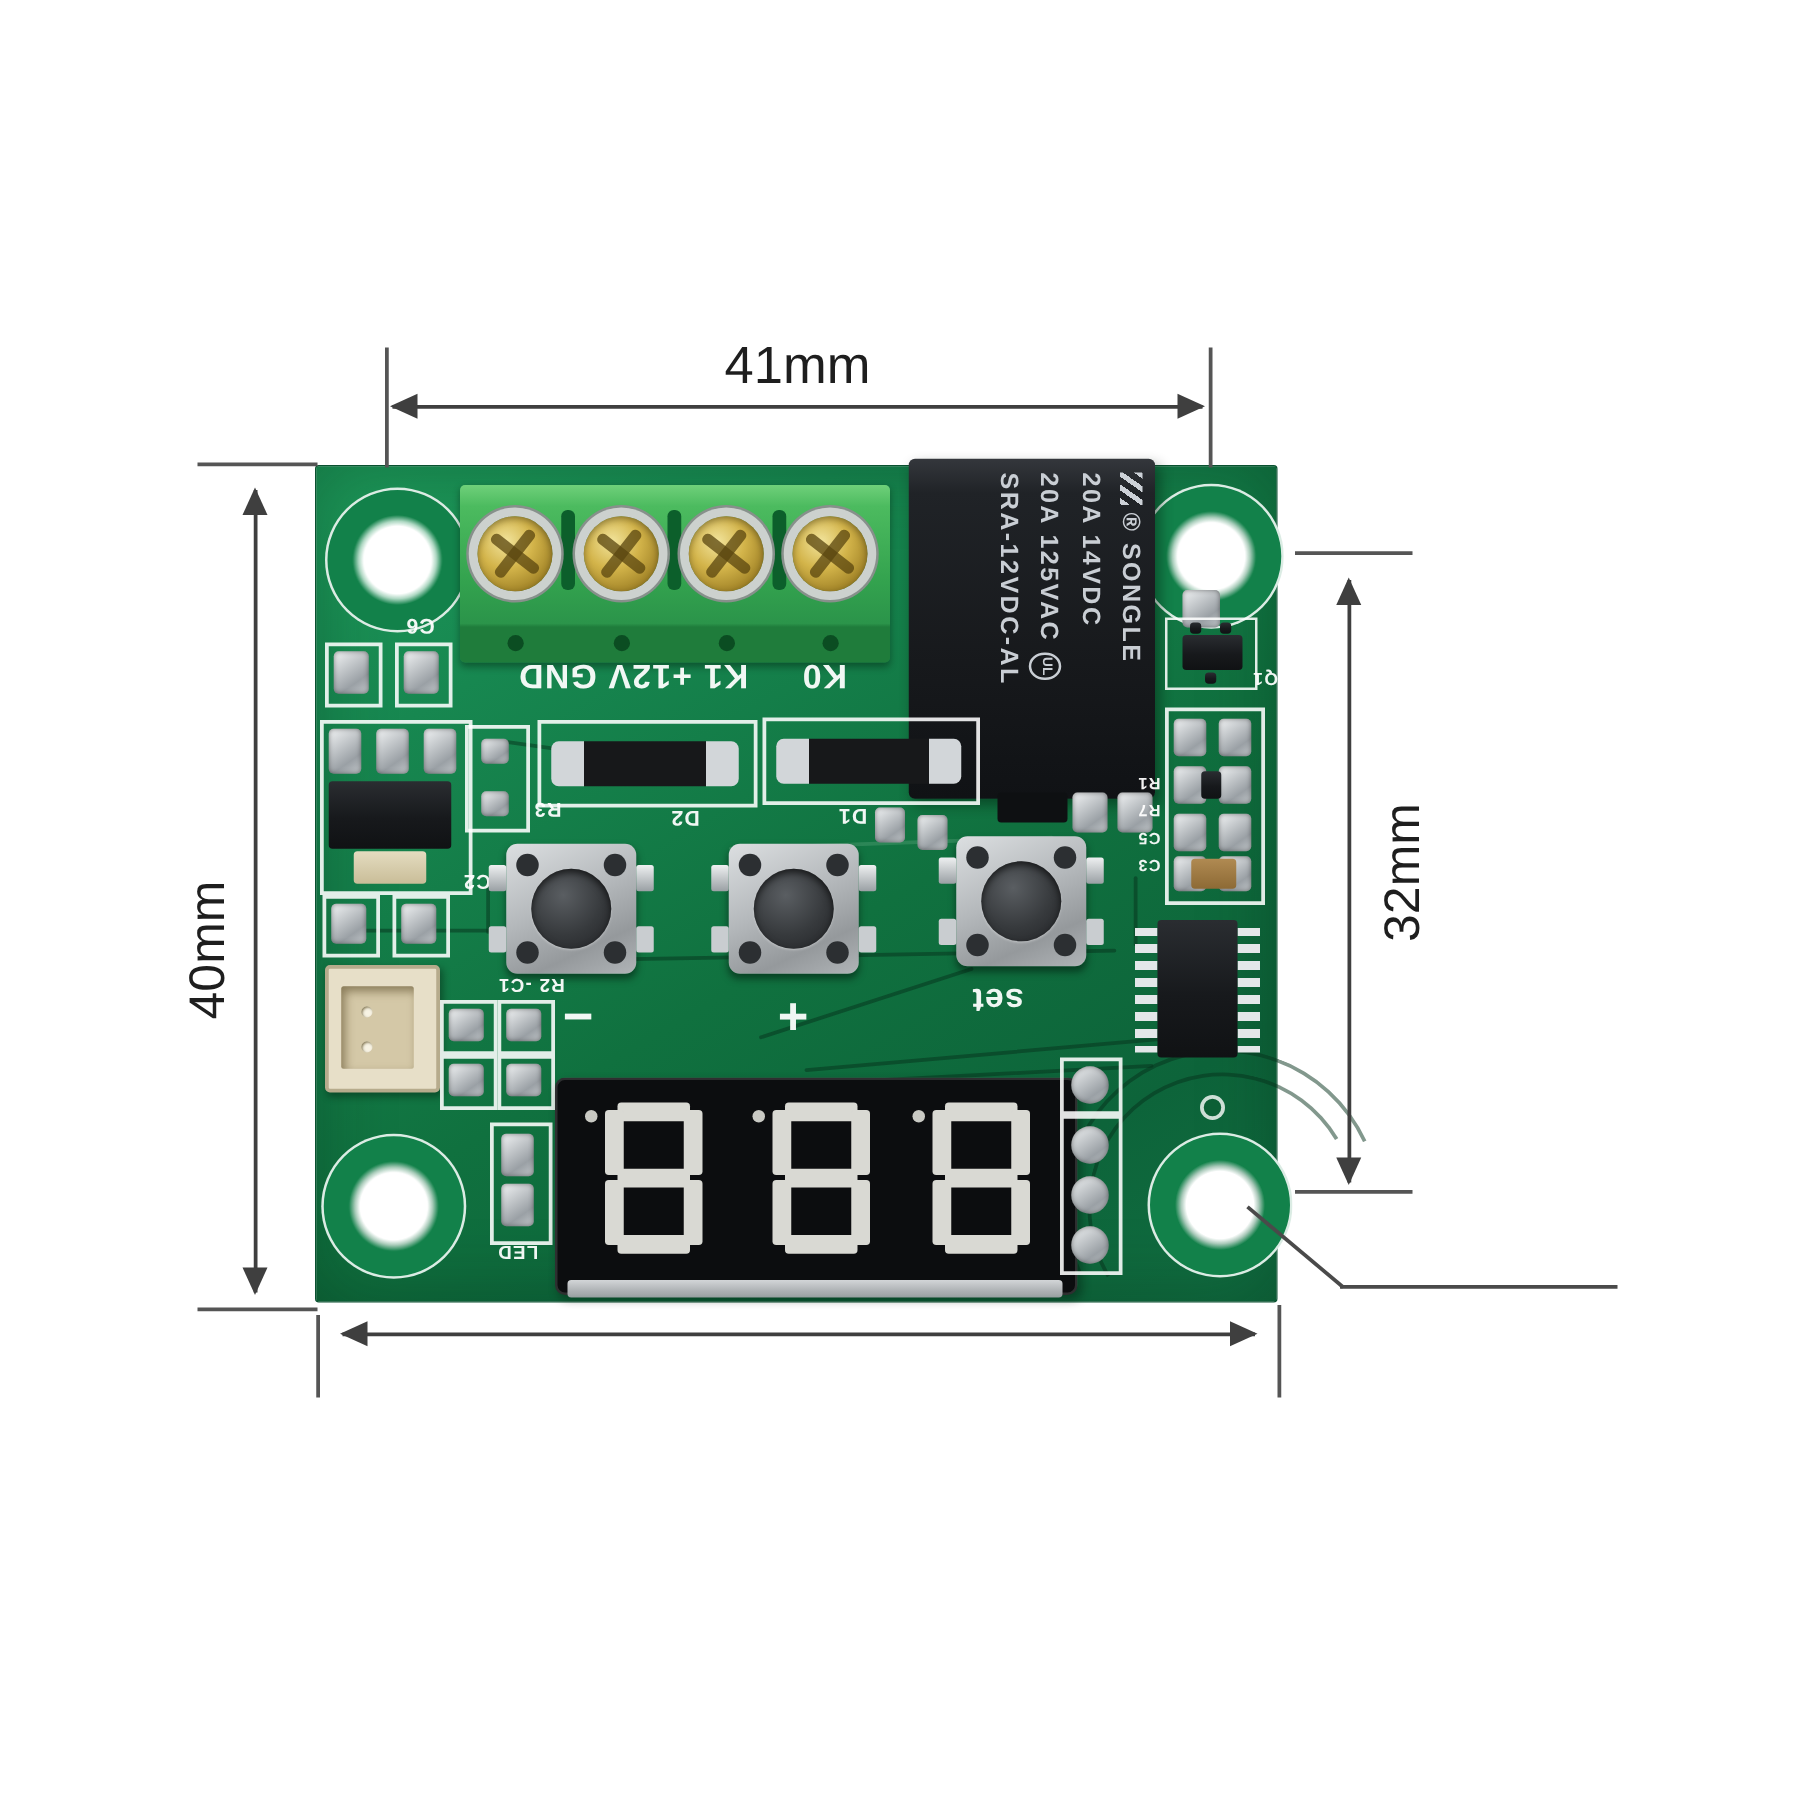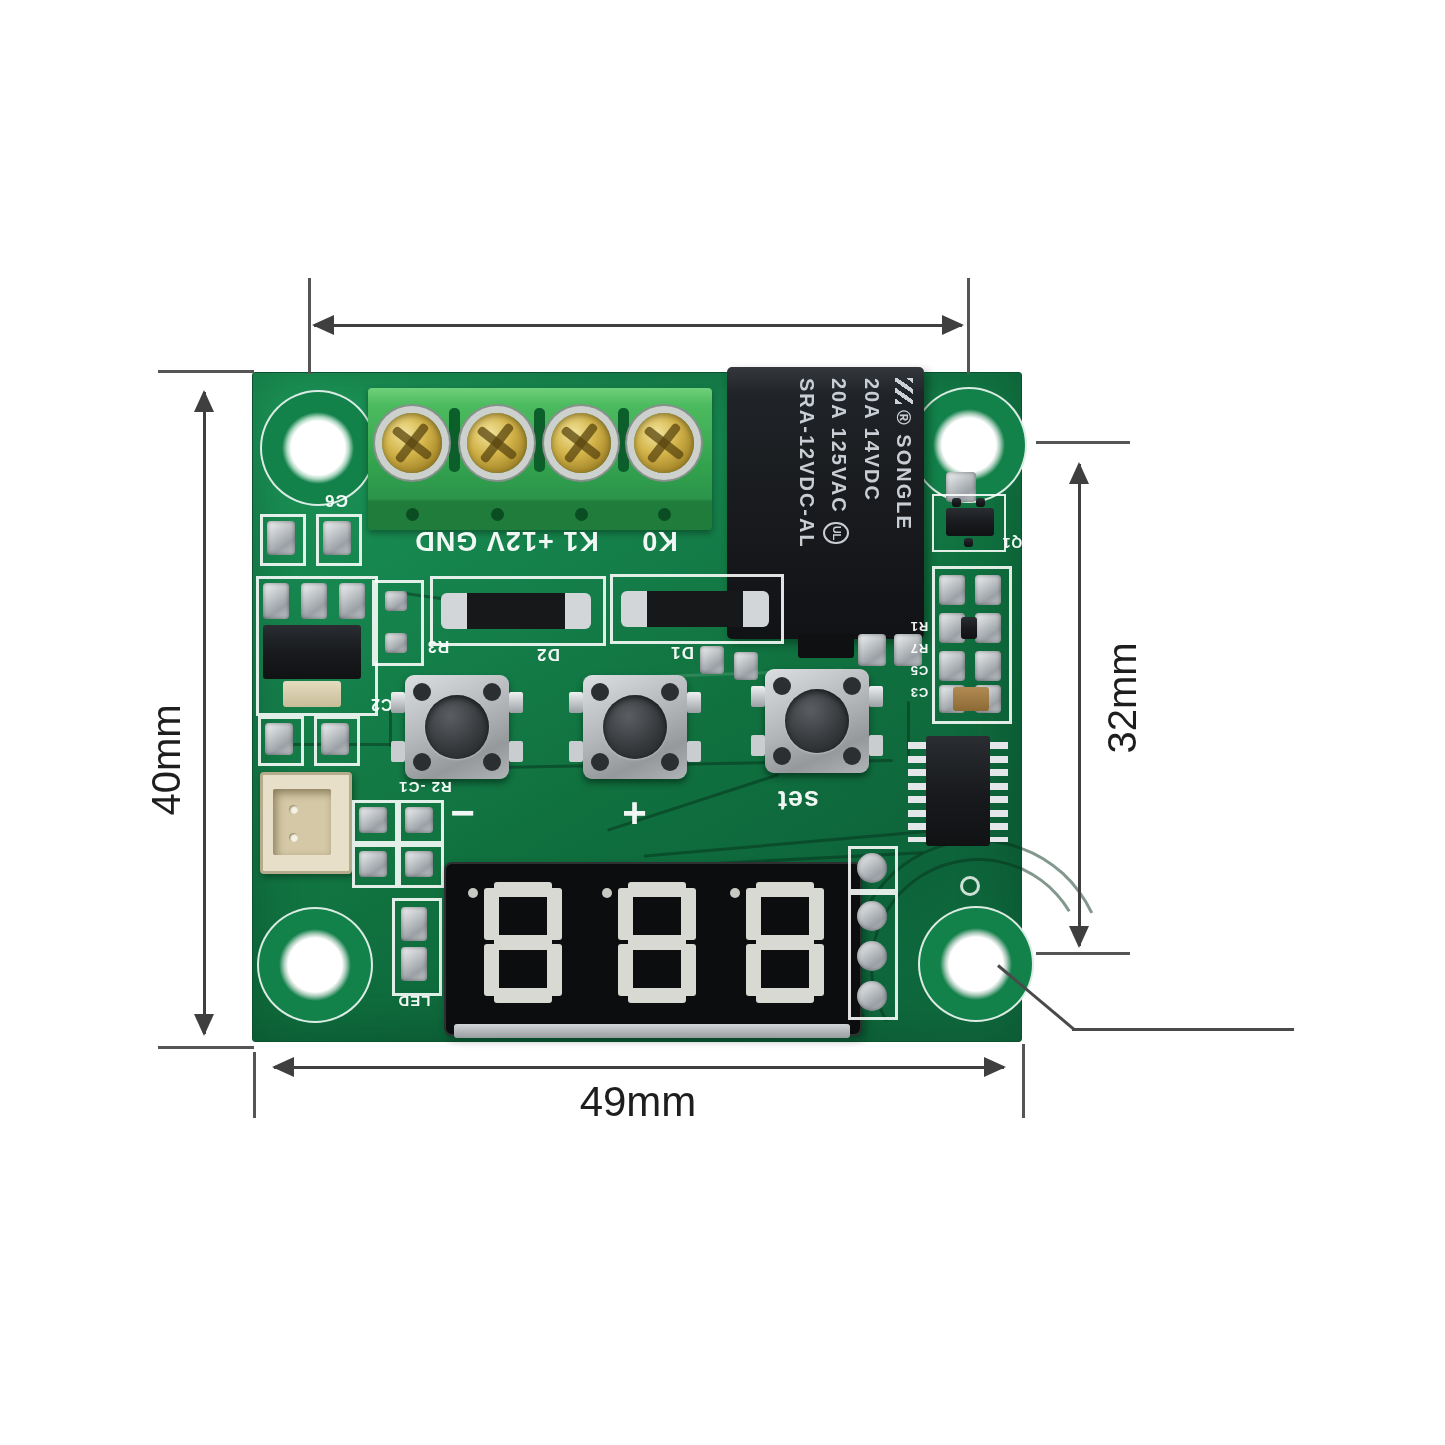--- a/index.html
+++ b/index.html
@@ -325,32 +325,32 @@
     </div>
   <div class="padbox" style="left:848px;top:892px;width:44px;height:122px;">
     <div class="pad rpad" style="left:6px;top:6px;width:30px;height:30px;"></div>
     <div class="pad rpad" style="left:6px;top:46px;width:30px;height:30px;"></div>
     <div class="pad rpad" style="left:6px;top:86px;width:30px;height:30px;"></div>
   </div>
 
   <div class="ext" style="left:308px;top:278px;width:3px;height:96px;"></div>
   <div class="ext" style="left:967px;top:278px;width:3px;height:96px;"></div>
   <div class="dim-h" style="left:314px;top:324px;width:648px;"></div>
+  <div class="dimtext" style="left:488px;top:268px;width:300px;">41mm</div>
 
   <div class="ext" style="left:158px;top:370px;width:96px;height:3px;"></div>
   <div class="ext" style="left:158px;top:1046px;width:96px;height:3px;"></div>
   <div class="dim-v" style="left:203px;top:392px;height:642px;"></div>
   <div class="dimtext vtext" style="left:106px;top:738px;width:120px;height:44px;font-size:40px;">40mm</div>
 
   <div class="ext" style="left:1036px;top:441px;width:94px;height:3px;"></div>
   <div class="ext" style="left:1036px;top:952px;width:94px;height:3px;"></div>
   <div class="dim-v" style="left:1078px;top:464px;height:482px;"></div>
   <div class="dimtext vtext" style="left:1062px;top:676px;width:120px;height:44px;font-size:40px;">32mm</div>
 
   <div class="ext" style="left:253px;top:1052px;width:3px;height:66px;"></div>
   <div class="ext" style="left:1022px;top:1044px;width:3px;height:74px;"></div>
   <div class="dim-h" style="left:274px;top:1066px;width:730px;"></div>
-  <div class="dimtext" style="left:488px;top:1078px;width:300px;">49mm</div>
 
   <div class="leader" style="left:998px;top:964px;width:100px;transform:rotate(40deg);"></div>
   <div class="leader" style="left:1072px;top:1028px;width:222px;"></div>
 
 </div>
 
 </body></html>

